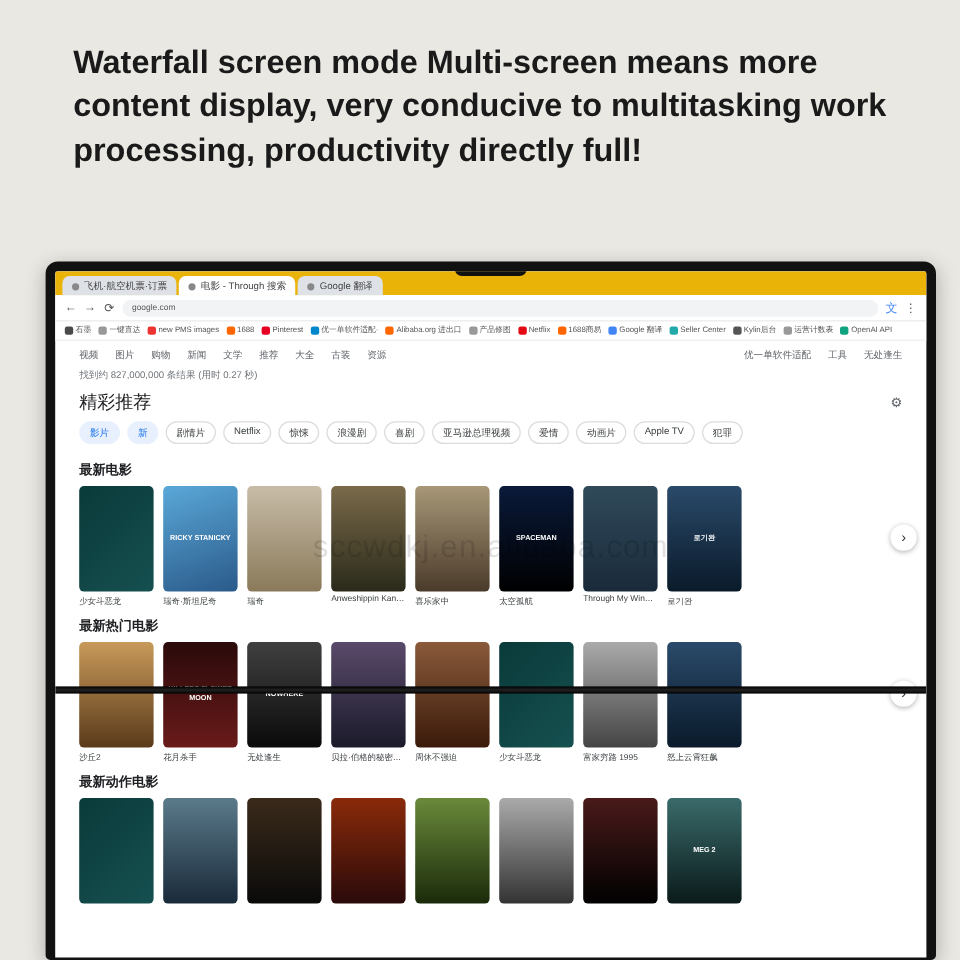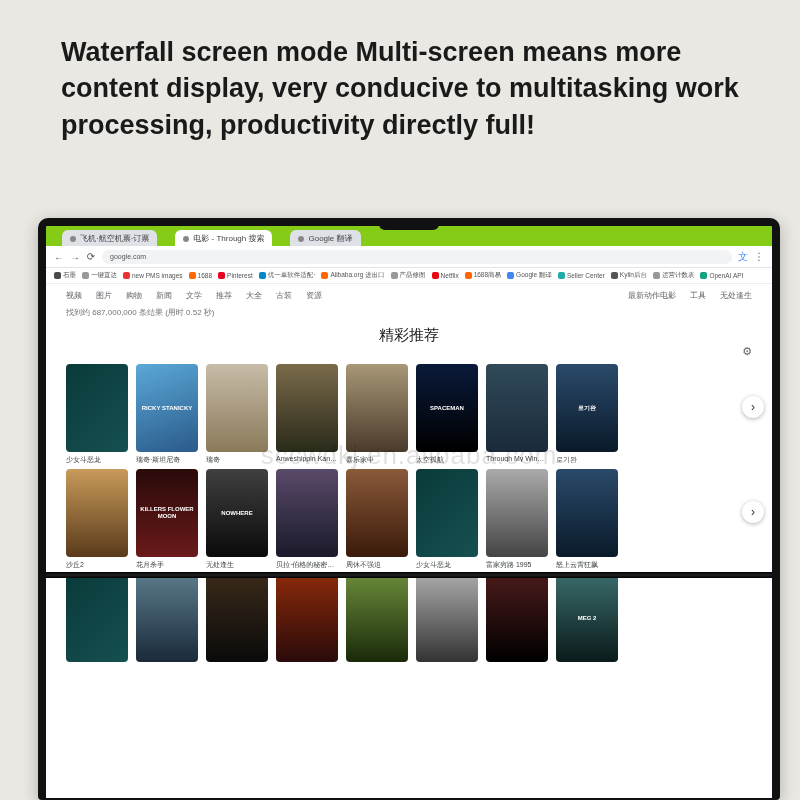--- a/index.html
+++ b/index.html
@@ -39,25 +39,25 @@
   }
   .notch {
     position: absolute;
     top: -6px; left: 50%; transform: translateX(-50%);
     width: 60px; height: 10px;
     background: #111;
     border-radius: 0 0 6px 6px;
   }
   .browser-tabs {
     display: flex;
-    background: #84cc16;
+    background: #eab308;
     height: 20px;
     align-items: flex-end;
-    padding-left: 16px;
-    gap: 18px;
+    padding-left: 6px;
+    gap: 2px;
   }
   .tab {
     display: flex; align-items: center;
     padding: 3px 8px 2px 8px;
     font-size: 8px;
     background: #dee1e6;
     border-radius: 6px 6px 0 0;
     color: #444;
     gap: 4px;
     max-width: 120px;
@@ -90,21 +90,21 @@
     font-size:8px; color:#5f6368;
   }
   .g-nav .spacer { flex:1; }
   .g-results {
     padding:2px 20px 8px 20px;
     font-size:8px; color:#70757a;
   }
   .feature-title {
     font-size:15px; font-weight:500; color:#202124;
     padding:0 20px 6px 20px;
-    display:flex; align-items:center;flex-direction:column;
+    display:flex; align-items:center;
   }
   .feature-title .gear { margin-left:auto; color:#5f6368; font-size:11px; }
   .chips {
     display:flex; gap:6px; padding:0 20px 10px 20px;
     font-size:8px; flex-wrap:wrap;
   }
   .chip {
     padding:3px 8px; border:1px solid #dadce0;
     border-radius:12px; color:#3c4043;
   }
@@ -249,31 +249,46 @@
         <span>视频</span>
         <span>图片</span>
         <span>购物</span>
         <span>新闻</span>
         <span>文学</span>
         <span>推荐</span>
         <span>大全</span>
         <span>古装</span>
         <span>资源</span>
         <span class="spacer"></span>
-        <span>最新动作电影</span>
+        <span>优一单软件适配</span>
         <span>工具</span>
         <span>无处逢生</span>
       </div>
-    <div class="g-results">找到约 687,000,000 条结果 (用时 0.52 秒)</div>
+    <div class="g-results">找到约 827,000,000 条结果 (用时 0.27 秒)</div>
     <div class="feature-title">
       <span>精彩推荐</span>
       <span class="gear">⚙</span>
     </div>
+    <div class="chips" id="chips">
+        <div class="chip blue">影片</div>
+        <div class="chip blue">新</div>
+        <div class="chip">剧情片</div>
+        <div class="chip">Netflix</div>
+        <div class="chip">惊悚</div>
+        <div class="chip">浪漫剧</div>
+        <div class="chip">喜剧</div>
+        <div class="chip">亚马逊总理视频</div>
+        <div class="chip">爱情</div>
+        <div class="chip">动画片</div>
+        <div class="chip">Apple TV</div>
+        <div class="chip">犯罪</div>
+      </div>
 
     <div id="sections">
+        <div class="section-head">最新电影</div>
         <div class="poster-row">
           <div class="poster">
             <div class="poster-img" style="background:linear-gradient(135deg,#0a3a3a,#165050)"></div>
             <div class="poster-cap">少女斗恶龙</div>
           </div>
           <div class="poster">
             <div class="poster-img" style="background:linear-gradient(160deg,#5aa8d8,#2a5a8a)">
               <div style="position:absolute;inset:0;display:flex;align-items:center;justify-content:center;color:#fff;font-size:6px;font-weight:700;text-align:center;padding:4px;line-height:1.1">RICKY STANICKY</div>
             </div>
             <div class="poster-cap">瑞奇·斯坦尼奇</div>
@@ -301,20 +316,21 @@
             <div class="poster-cap">Through My Win…</div>
           </div>
           <div class="poster">
             <div class="poster-img" style="background:linear-gradient(#2a4a6a,#0a1a2a)">
               <div style="position:absolute;inset:0;display:flex;align-items:center;justify-content:center;color:#fff;font-size:6px;font-weight:700;text-align:center;padding:4px;line-height:1.1">로기완</div>
             </div>
             <div class="poster-cap">로기완</div>
           </div>
           <div class="row-arrow">›</div>
         </div>
+        <div class="section-head">最新热门电影</div>
         <div class="poster-row">
           <div class="poster">
             <div class="poster-img" style="background:linear-gradient(#c89a5a,#5a3a1a)"></div>
             <div class="poster-cap">沙丘2</div>
           </div>
           <div class="poster">
             <div class="poster-img" style="background:linear-gradient(#2a0a0a,#6a1a1a)">
               <div style="position:absolute;inset:0;display:flex;align-items:center;justify-content:center;color:#fff;font-size:6px;font-weight:700;text-align:center;padding:4px;line-height:1.1">KILLERS FLOWER MOON</div>
             </div>
             <div class="poster-cap">花月杀手</div>
@@ -340,20 +356,21 @@
           <div class="poster">
             <div class="poster-img" style="background:linear-gradient(#aaa,#444)"></div>
             <div class="poster-cap">富家穷路 1995</div>
           </div>
           <div class="poster">
             <div class="poster-img" style="background:linear-gradient(#2a4a6a,#0a1a2a)"></div>
             <div class="poster-cap">怒上云霄狂飙</div>
           </div>
           <div class="row-arrow">›</div>
         </div>
+        <div class="section-head">最新动作电影</div>
         <div class="poster-row">
           <div class="poster">
             <div class="poster-img" style="background:linear-gradient(135deg,#0a3a3a,#165050)"></div>
             <div class="poster-cap"></div>
           </div>
           <div class="poster">
             <div class="poster-img" style="background:linear-gradient(#5a7a8a,#1a2a3a)"></div>
             <div class="poster-cap"></div>
           </div>
           <div class="poster">

